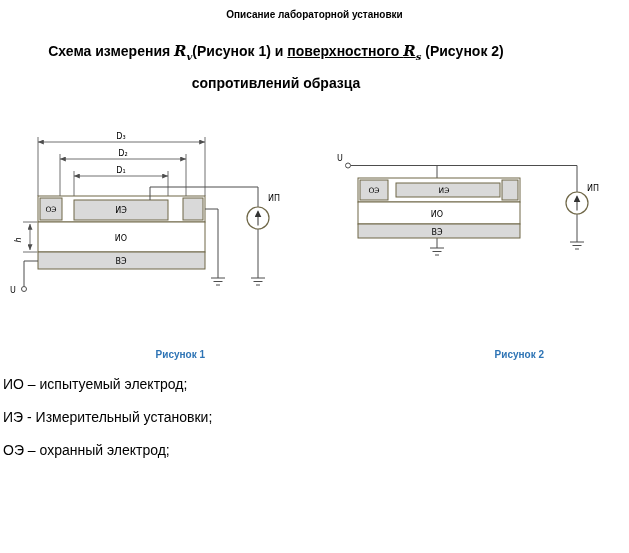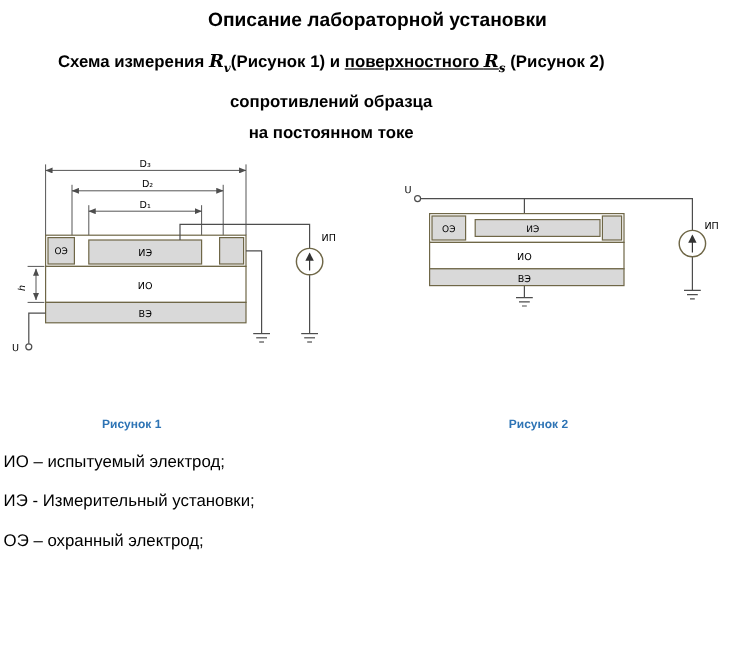--- a/index.html
+++ b/index.html
@@ -4,31 +4,31 @@
 <style>
   * { margin:0; padding:0; box-sizing:border-box; }
   html,body { background:#fff; }
   body {
     width:629px; height:553px; position:relative; overflow:hidden;
     font-family:"Liberation Sans", sans-serif; color:#000;
   }
   .page { position:absolute; inset:0; background:#fff; }
   .doc-title {
     position:absolute; top:9px; left:0; width:629px;
-    text-align:center; font-size:16px; font-weight:bold;
+    text-align:center; font-size:10px; font-weight:bold;
   }
   .doc-subtitle {
     position:absolute; top:38px; left:0; width:552px;
     text-align:center; font-size:14px; font-weight:bold; line-height:26px;
   }
   .math { font-family:"DejaVu Serif", serif; font-style:italic; font-size:15px; font-weight:600; }
   .math sub { font-size:10px; font-style:italic; }
   .u { text-decoration:underline; }
   .fig-caption {
-    position:absolute; width:120px; text-align:left;
+    position:absolute; width:120px; text-align:right;
     font-size:10px; font-weight:bold; color:#2e74b5;
   }
   .cap1 { top:349px; left:85px; }
   .cap2 { top:349px; left:424px; }
   .legend { position:absolute; top:368px; left:3px; font-size:14px; }
   .legend-item { height:33px; line-height:33px; white-space:nowrap; }
   svg.diagram { position:absolute; top:0; left:0; display:block; }
   svg text { font-family:"DejaVu Sans", sans-serif; font-size:8px; fill:#000; }
   svg text.small { font-size:7.5px; }
   svg .dim  { stroke:#4d4d4d; stroke-width:0.8; fill:none; }
@@ -45,21 +45,20 @@
 </head>
 <body>
 
 <div class="page">
 
   <div class="doc-title">Описание лабораторной установки</div>
 
   <div class="doc-subtitle">
     <span>Схема измерения </span><span class="math"><span>R</span><sub>v</sub></span><span>(Рисунок 1) и </span><span class="u"><span>поверхностного </span><span class="math"><span>R</span><sub>s</sub></span></span><span> (Рисунок 2) сопротивлений образца</span>
     <br>
-    <span>на постоянном токе</span>
   </div>
 
   <svg class="diagram" width="629" height="553" viewBox="0 0 629 553">
     <defs>
       <marker id="dimA" viewBox="0 0 6 5" markerWidth="6" markerHeight="5" refX="5.8" refY="2.5" orient="auto-start-reverse" markerUnits="userSpaceOnUse">
         <path d="M0,0 L6,2.5 L0,5 Z" fill="#4d4d4d"></path>
       </marker>
       <marker id="meterA" viewBox="0 0 6 6" markerWidth="7" markerHeight="7" refX="5" refY="3" orient="auto" markerUnits="userSpaceOnUse">
         <path d="M0,0 L6,3 L0,6 Z" fill="#333333"></path>
       </marker>

